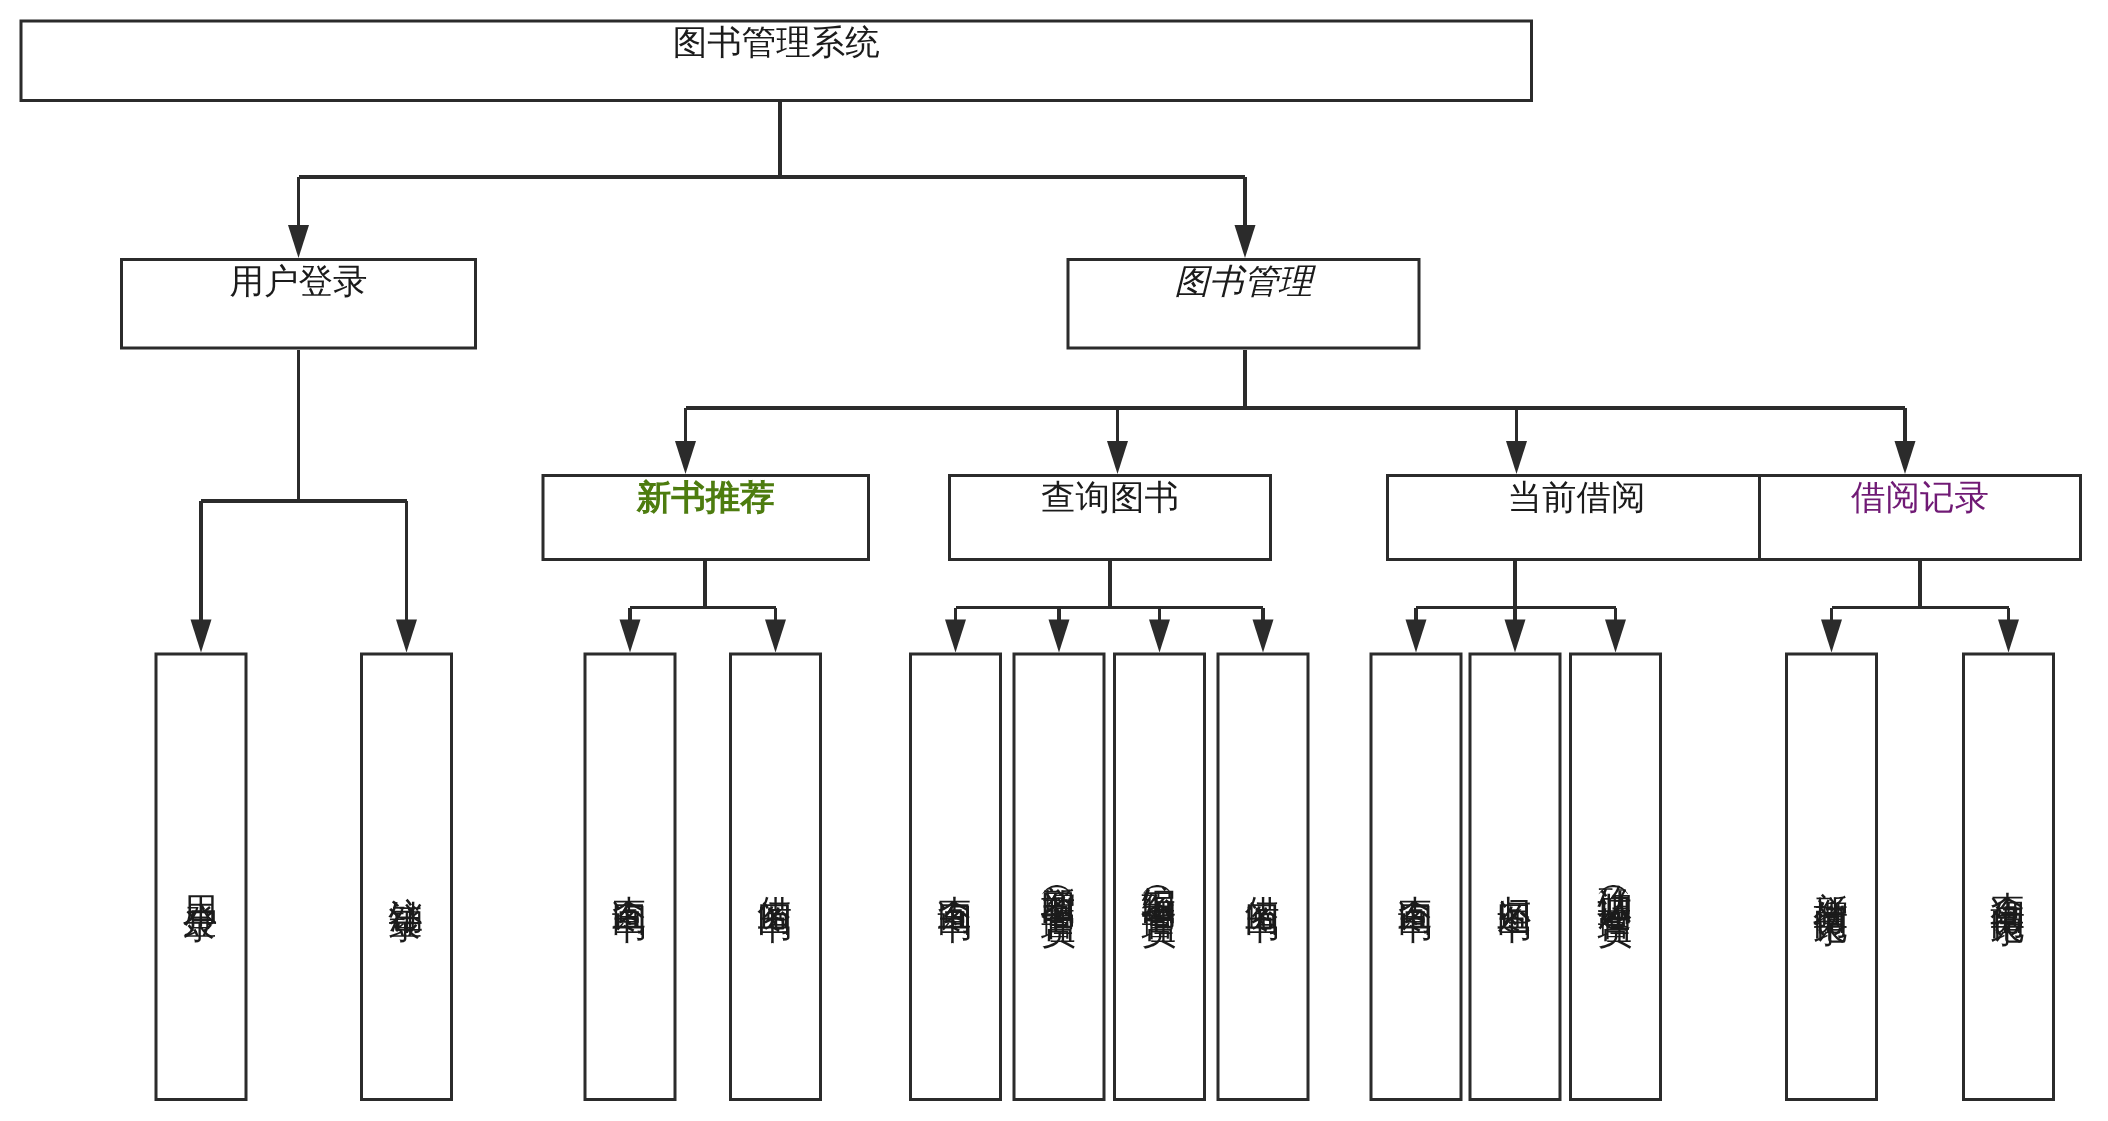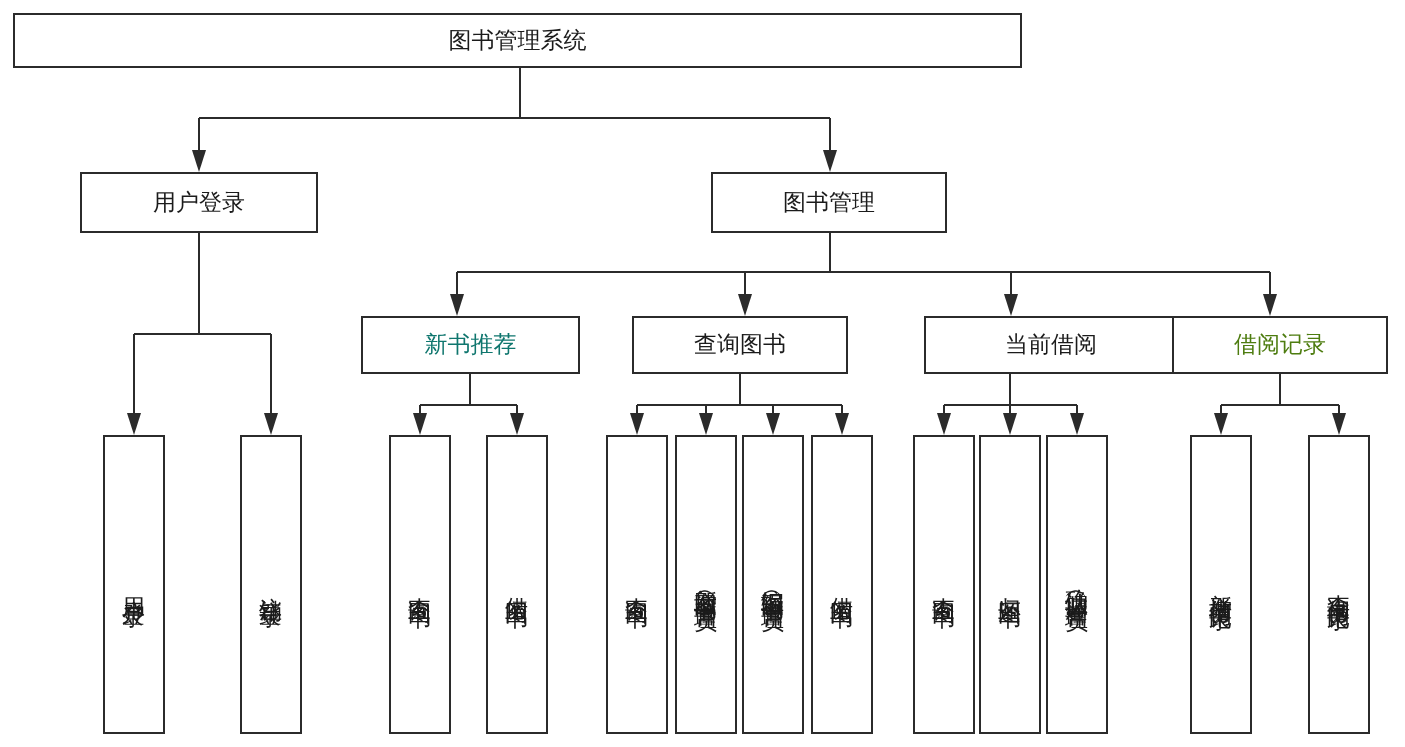--- a/index.html
+++ b/index.html
@@ -23,21 +23,20 @@
     top: 0;
     width: 1405px;
     height: 747px;
   }
   .node {
     position: absolute;
     box-sizing: border-box;
     background: #ffffff;
     border: 2px solid #2b2b2b;
     display: flex;
-    align-items: center;
     justify-content: center;
     overflow: hidden;
   }
   .node-label {
     color: #1b1b1b;
     text-align: center;
     line-height: 1.18;
     white-space: nowrap;
   }
   .node.horizontal .node-label {
@@ -121,34 +120,34 @@
         <polygon points="1332,413 1346,413 1339,435" fill="#2b2b2b"></polygon>
       </g>
   </svg>
   <div id="node-layer">
       <div class="node horizontal root" style="left: 13px; top: 13px; width: 1009px; height: 55px; border-color: rgb(43, 43, 43);">
         <span class="node-label" style="color: rgb(27, 27, 27);">图书管理系统</span>
       </div>
       <div class="node horizontal" style="left: 80px; top: 172px; width: 238px; height: 61px; border-color: rgb(43, 43, 43);">
         <span class="node-label" style="color: rgb(27, 27, 27);">用户登录</span>
       </div>
-      <div class="node horizontal" style="left: 711px; top: 172px; width: 236px; height: 61px; border-color: rgb(43, 43, 43);">
+      <div class="node horizontal" style="left: 711px; top: 172px; width: 236px; height: 61px; border-color: rgb(43, 43, 43); font-style: italic;">
         <span class="node-label" style="color: rgb(27, 27, 27);">图书管理</span>
       </div>
       <div class="node horizontal" style="left: 361px; top: 316px; width: 219px; height: 58px; border-color: rgb(43, 43, 43);">
-        <span class="node-label" style="color: #0f766e;">新书推荐</span>
+        <span class="node-label" style="color: #4d7c0f; font-weight: bold;">新书推荐</span>
       </div>
       <div class="node horizontal" style="left: 632px; top: 316px; width: 216px; height: 58px; border-color: rgb(43, 43, 43);">
         <span class="node-label" style="color: rgb(27, 27, 27);">查询图书</span>
       </div>
       <div class="node horizontal" style="left: 924px; top: 316px; width: 254px; height: 58px; border-color: rgb(43, 43, 43);">
         <span class="node-label" style="color: rgb(27, 27, 27);">当前借阅</span>
       </div>
       <div class="node horizontal" style="left: 1172px; top: 316px; width: 216px; height: 58px; border-color: rgb(43, 43, 43);">
-        <span class="node-label" style="color: #4d7c0f;">借阅记录</span>
+        <span class="node-label" style="color: #701a75;">借阅记录</span>
       </div>
       <div class="node vertical" style="left: 103px; top: 435px; width: 62px; height: 299px; border-color: rgb(43, 43, 43);">
         <span class="node-label" style="color: rgb(27, 27, 27);">用户登录</span>
       </div>
       <div class="node vertical" style="left: 240px; top: 435px; width: 62px; height: 299px; border-color: rgb(43, 43, 43);">
         <span class="node-label" style="color: rgb(27, 27, 27);">注销登录</span>
       </div>
       <div class="node vertical" style="left: 389px; top: 435px; width: 62px; height: 299px; border-color: rgb(43, 43, 43);">
         <span class="node-label" style="color: rgb(27, 27, 27);">查询图书</span>
       </div>

